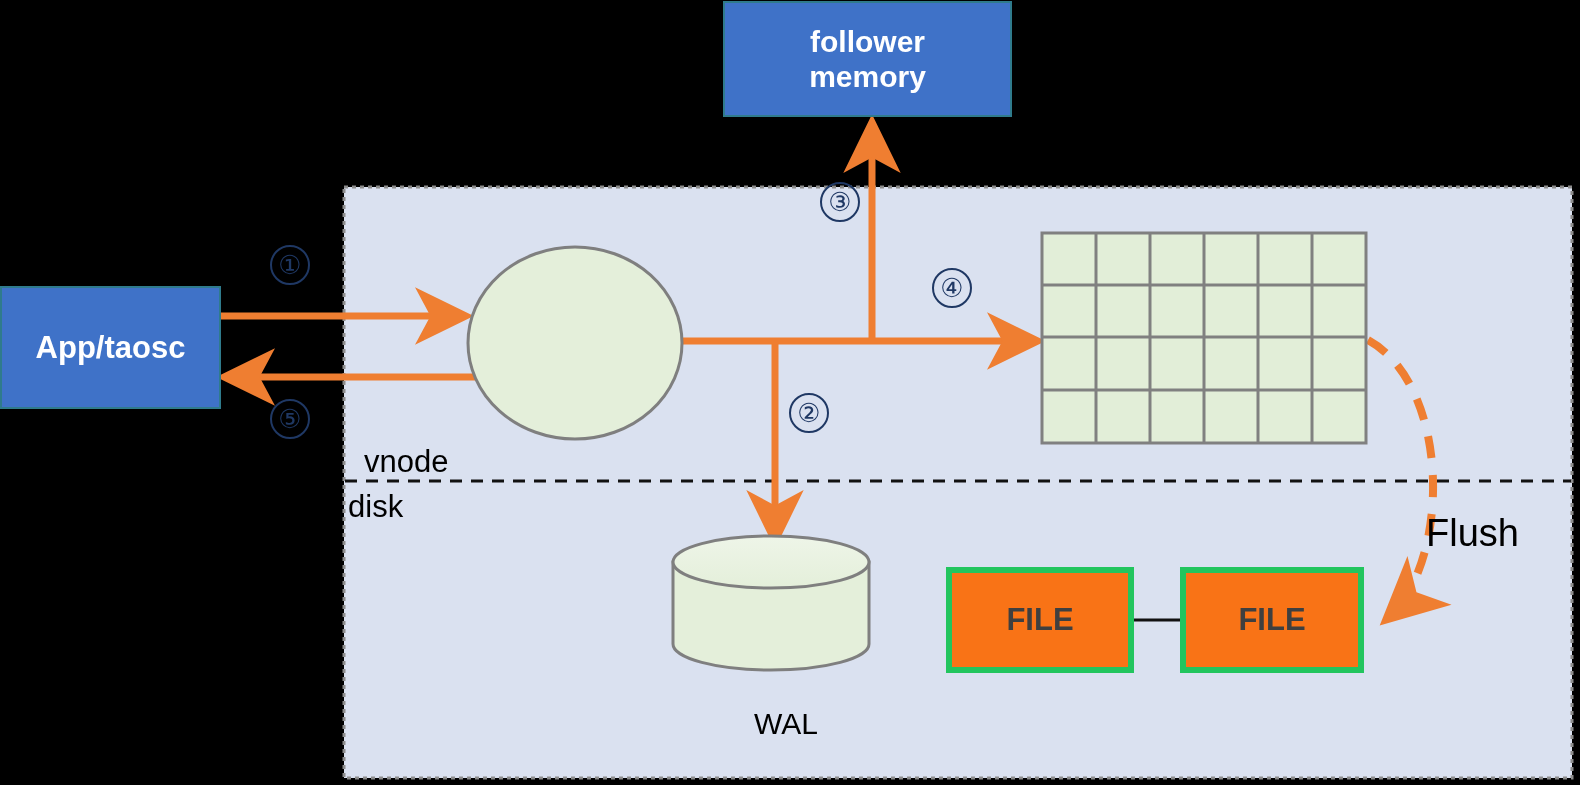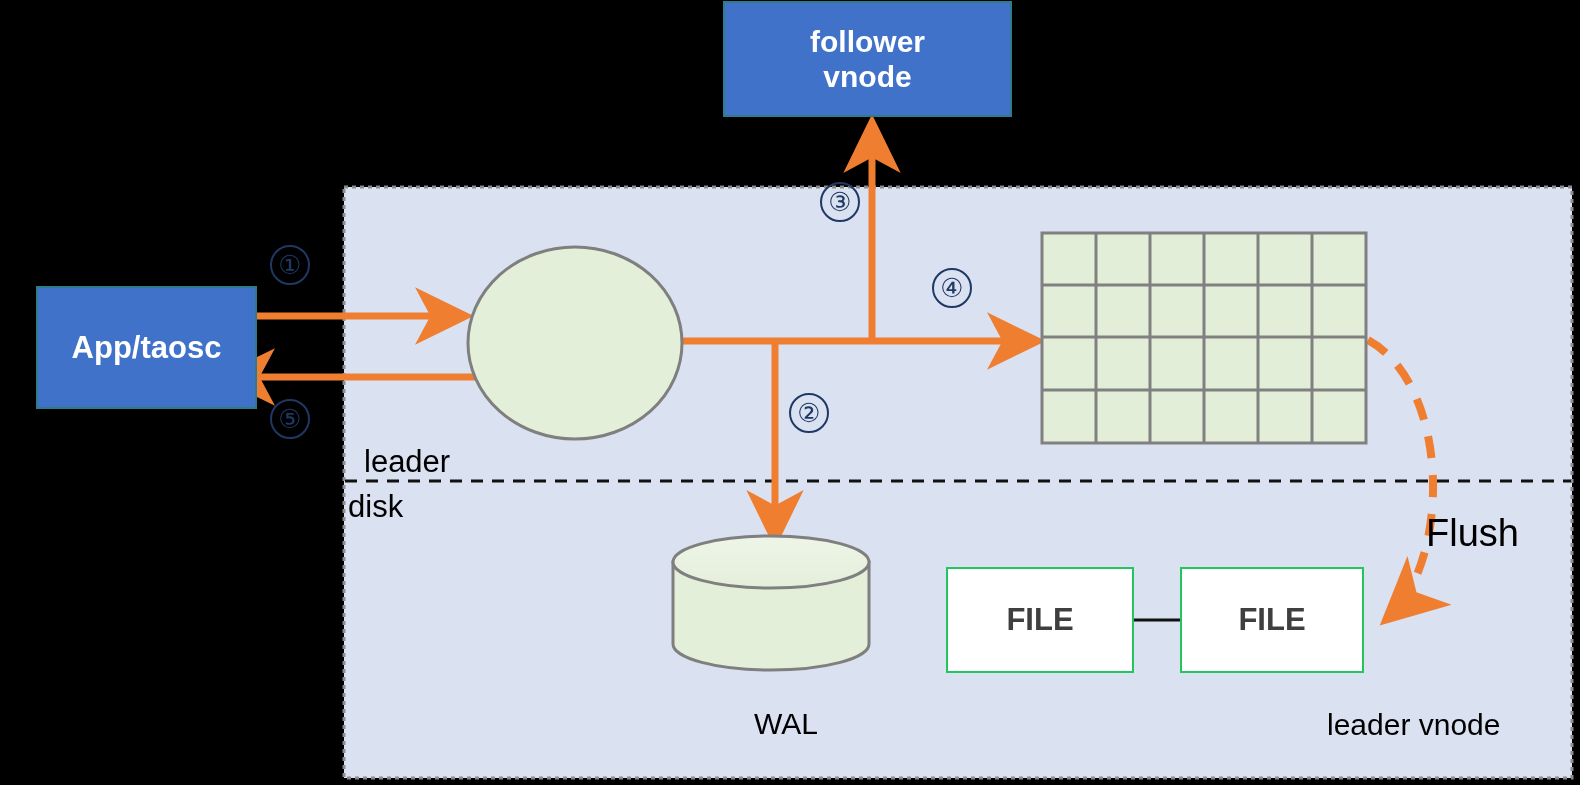--- a/index.html
+++ b/index.html
@@ -30,22 +30,22 @@
     justify-content: center;
     text-align: center;
   }
   .blue-box {
     background: #3f72c8;
     border: 2px solid #2f7b8c;
     color: #ffffff;
     font-weight: bold;
   }
   .green-box {
-    background: #ffffff;
-    border: 2px solid #22c55e;
+    background: #f97316;
+    border: 6px solid #22c55e;
     color: #3f3f3f;
     font-weight: bold;
   }
   .plain-label {
     position: absolute;
     color: #000000;
     white-space: pre;
   }
   .circ-num {
     position: absolute;
@@ -109,47 +109,46 @@
     </g>
 
     <ellipse cx="575" cy="343" rx="107" ry="96" fill="#e4efda" stroke="#7f7f7f" stroke-width="3"></ellipse>
 
     <g>
       <path d="M 673 562 L 673 644 A 98 26 0 0 0 869 644 L 869 562 Z" fill="#e4efda" stroke="#7f7f7f" stroke-width="3"></path>
       <ellipse cx="771" cy="562" rx="98" ry="26" fill="url(#cyl-top)" stroke="#7f7f7f" stroke-width="3"></ellipse>
     </g>
   </svg>
 
-  <div class="node-box blue-box" style="left:0px; top:286px; width:221px; height:123px; font-size:31px;margin-left:36px;">
+  <div class="node-box blue-box" style="left:0px; top:286px; width:221px; height:123px; font-size:31px;">
     <span>App/taosc</span>
   </div>
 
   <div class="node-box blue-box" style="left:723px; top:1px; width:289px; height:116px; font-size:30px; flex-direction:column; line-height:1.18;">
     <span>follower</span>
-    <span>vnode</span>
+    <span>memory</span>
   </div>
 
 
   <div class="node-box green-box" style="left:946px; top:567px; width:188px; height:106px; font-size:31px;">
     <span>FILE</span>
   </div>
 
   <div class="node-box green-box" style="left:1180px; top:567px; width:184px; height:106px; font-size:31px;">
     <span>FILE</span>
   </div>
 
   <div class="plain-label" style="left:754px; top:707px; font-size:30px;">WAL</div>
 
-  <div class="plain-label" style="left:364px; top:444px; font-size:31px;">leader</div>
+  <div class="plain-label" style="left:364px; top:444px; font-size:31px;">vnode</div>
 
   <div class="plain-label" style="left:348px; top:489px; font-size:31px;">disk</div>
 
   <div class="plain-label" style="left:1426px; top:512px; font-size:38px;">Flush</div>
 
-  <div class="plain-label" style="left:1327px; top:708px; font-size:30px;">leader vnode</div>
 
   <div class="circ-num" style="left:270px; top:245px;">①</div>
 
   <div class="circ-num" style="left:270px; top:399px;">⑤</div>
 
   <div class="circ-num" style="left:820px; top:182px;">③</div>
 
   <div class="circ-num" style="left:789px; top:393px;">②</div>
 
   <div class="circ-num" style="left:932px; top:268px;">④</div>

